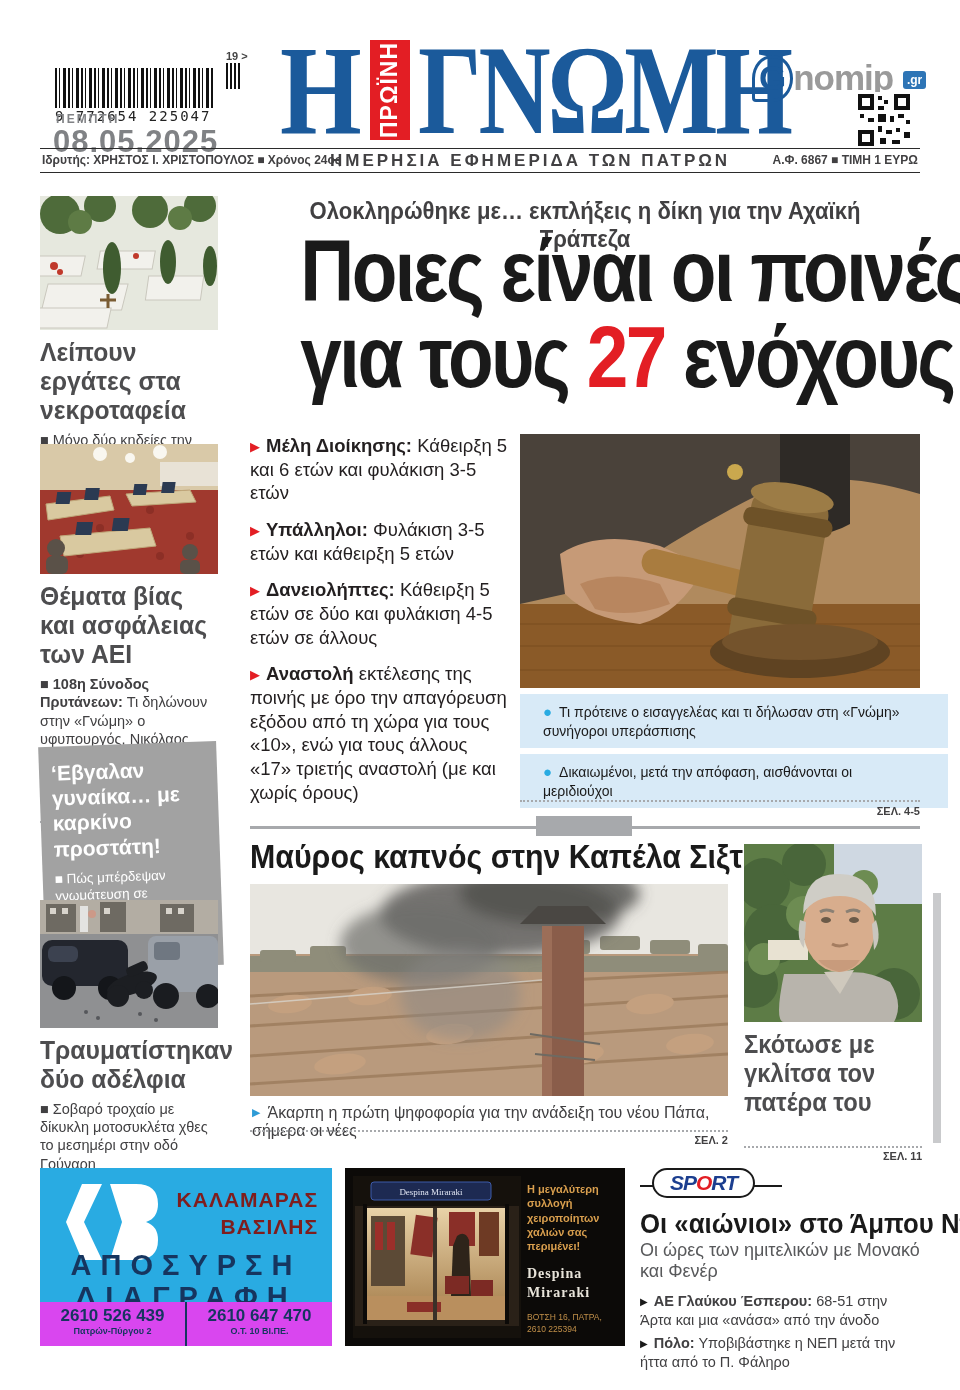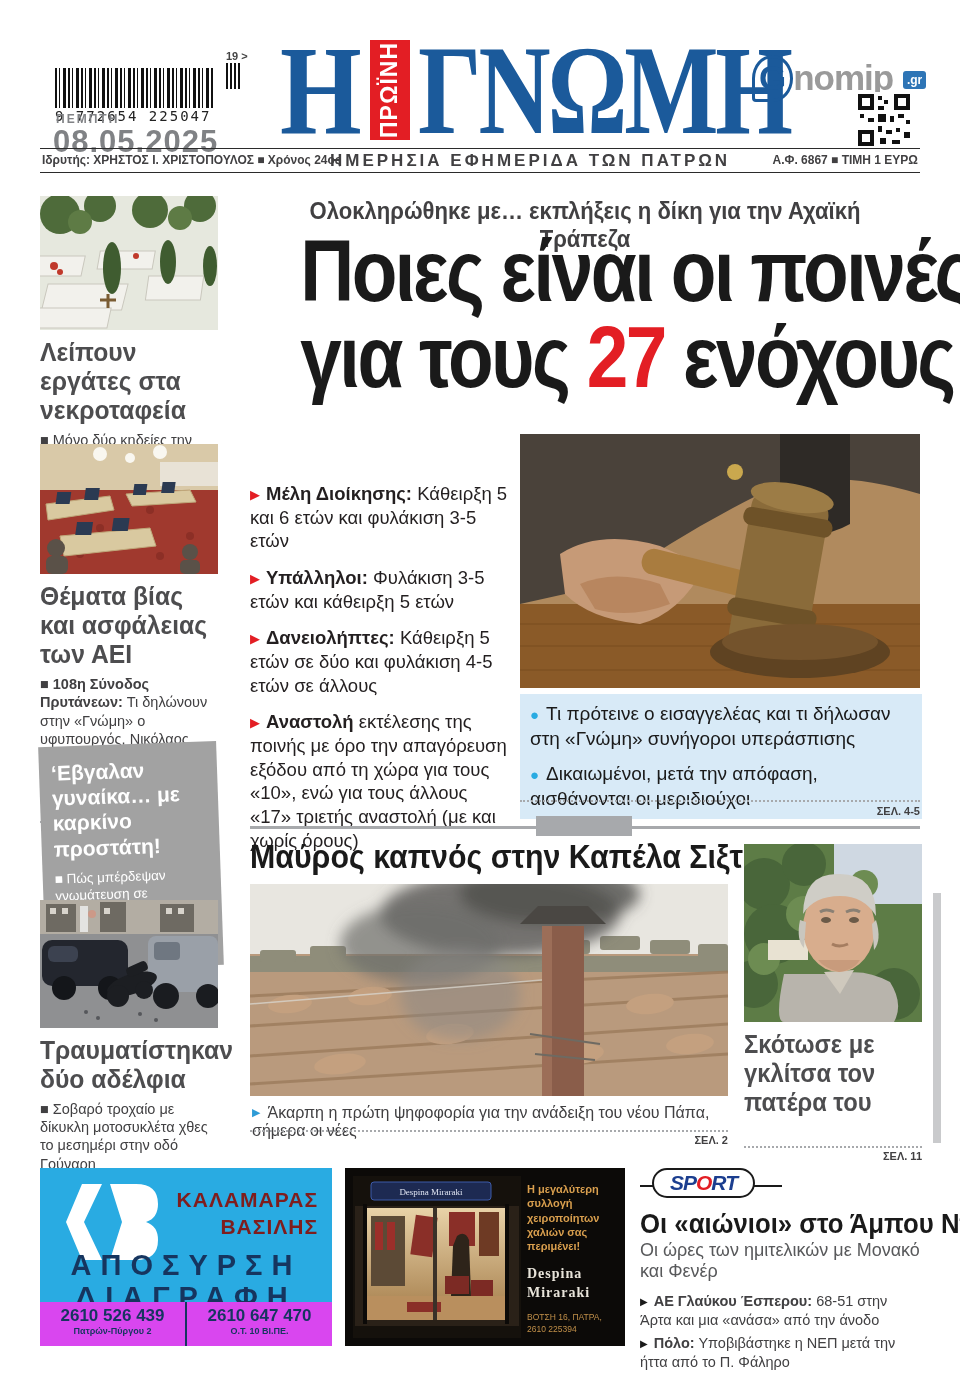--- a/index.html
+++ b/index.html
@@ -29,25 +29,25 @@
   .weblogo .gr{background:#2e75b6;color:#fff;font-size:12px;padding:2px 4px;border-radius:3px;vertical-align:6px;}
   .rule-thin{border-top:1px solid #2b2b2b;}
   .founder{font-size:12px;font-weight:bold;color:#414042;}
   .subtitle{font-size:17px;color:#414042;letter-spacing:3px;font-weight:bold;}
   .price{font-size:12px;font-weight:bold;color:#414042;}
   
   .kicker{font-size:24px;font-weight:bold;color:#414042;text-align:center;transform:scaleX(.92);}
   .headline{font-size:88px;font-weight:bold;line-height:.98;text-align:center;letter-spacing:-3px;
     white-space:nowrap;transform:scaleX(.85);transform-origin:50% 0;color:#1a1a1a;}
   .headline .num{color:#e31e24;}
-  .lead-bullets{width:262px;font-size:18.5px;line-height:1.28;color:#231f20;margin-top:48px;}
+  .lead-bullets{width:262px;font-size:18.5px;line-height:1.28;color:#231f20;}
   .lead-bullets .li{margin-bottom:13px;}
   .lead-bullets .li::before{content:"▶";color:#e31e24;font-size:13px;margin-right:6px;vertical-align:1px;}
   .lead-bullets b{font-weight:bold;}
-  .hl-row{background:#d8eaf7;padding:8px 10px;font-size:19px;color:#1a1a1a;line-height:1.3;}
+  .hl-row{background:#d8eaf7;padding:8px 23px;font-size:14px;color:#1a1a1a;line-height:1.3;}
   .hl-row::before{content:"●";color:#29abe2;margin-right:7px;font-size:15px;}
   .dotted{border-top:2px dotted #a7a9ac;}
   .pageref{font-size:11px;font-weight:bold;color:#414042;text-align:right;}
   
   .side-item{width:178px;}
   .side-title{font-size:26px;font-weight:bold;color:#4d4d4f;line-height:1.12;margin:8px 0 6px 0;
     transform:scaleX(.95);transform-origin:0 0;width:105%;}
   .side-body{font-size:14.5px;color:#414042;line-height:1.25;}
   .side-body b{font-weight:bold;}
   .gray-box{background:#a2a2a2;color:#fff;padding:14px 12px 8px 12px;transform:rotate(-2deg);}

